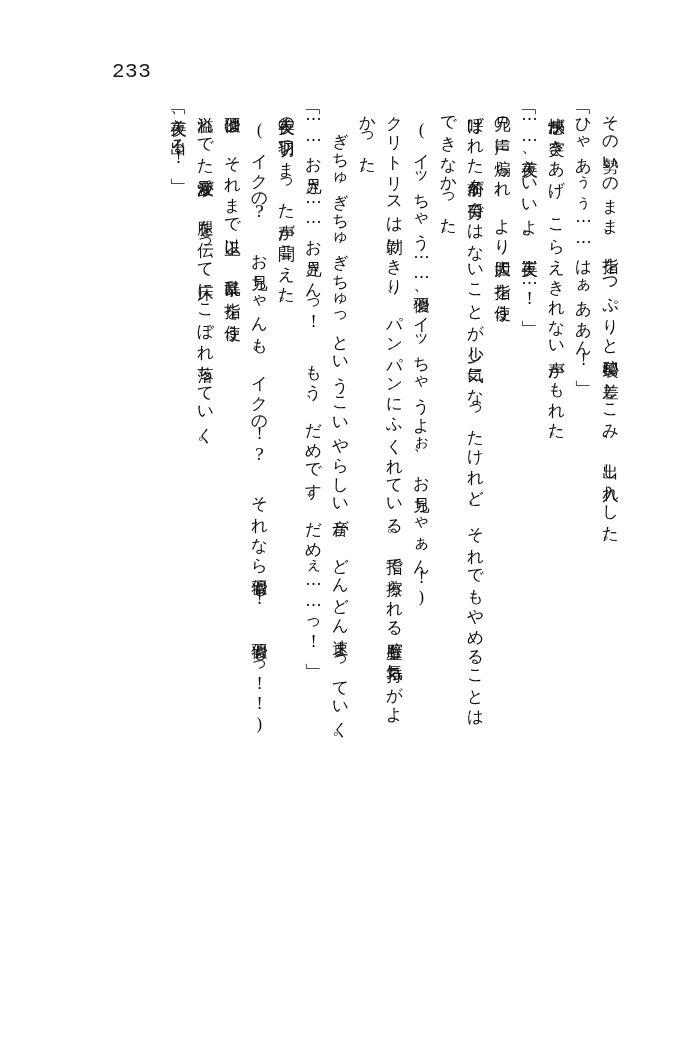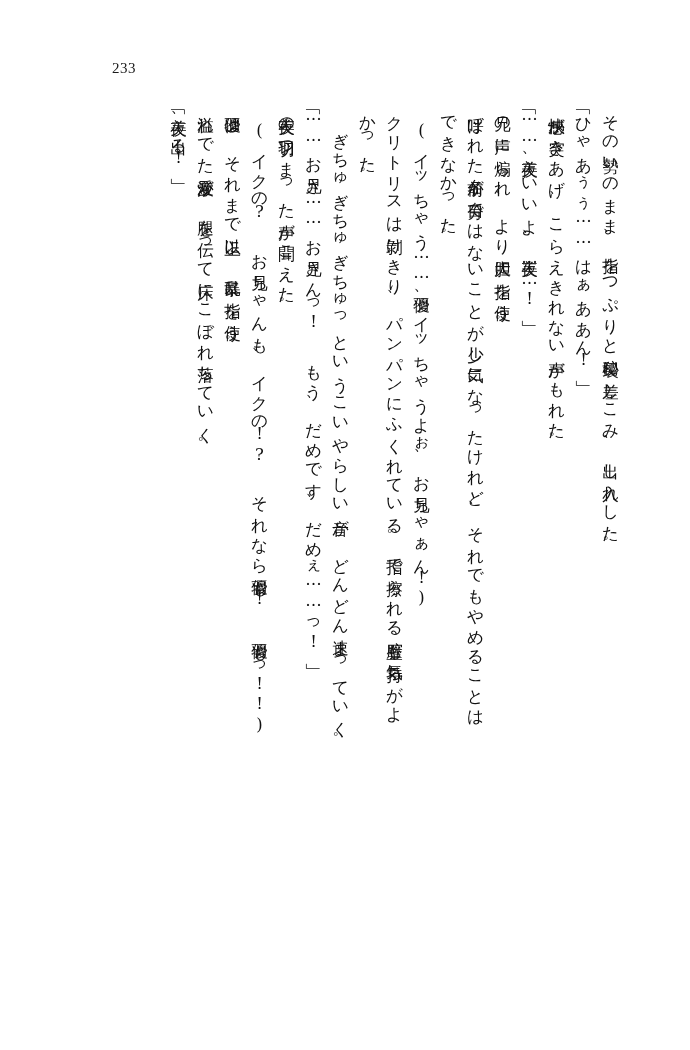--- a/index.html
+++ b/index.html
@@ -17,24 +17,24 @@
   .page {
     position: relative;
     width: 690px;
     height: 1050px;
     background: #ffffff;
   }
   .page-number {
     position: absolute;
     top: 60px;
     left: 112px;
-    font-size: 15px;
+    font-size: 21px;
     letter-spacing: 0.5px;
     color: #1a1a1a;
-    font-family: Liberation Serif, serif;
+    font-family: Liberation Mono, monospace;
   }
   .text-block {
     position: absolute;
     top: 104px;
     left: 78px;
     width: 540px;
     height: 880px;
     display: flex;
     flex-direction: row-reverse;
     align-items: flex-start;

